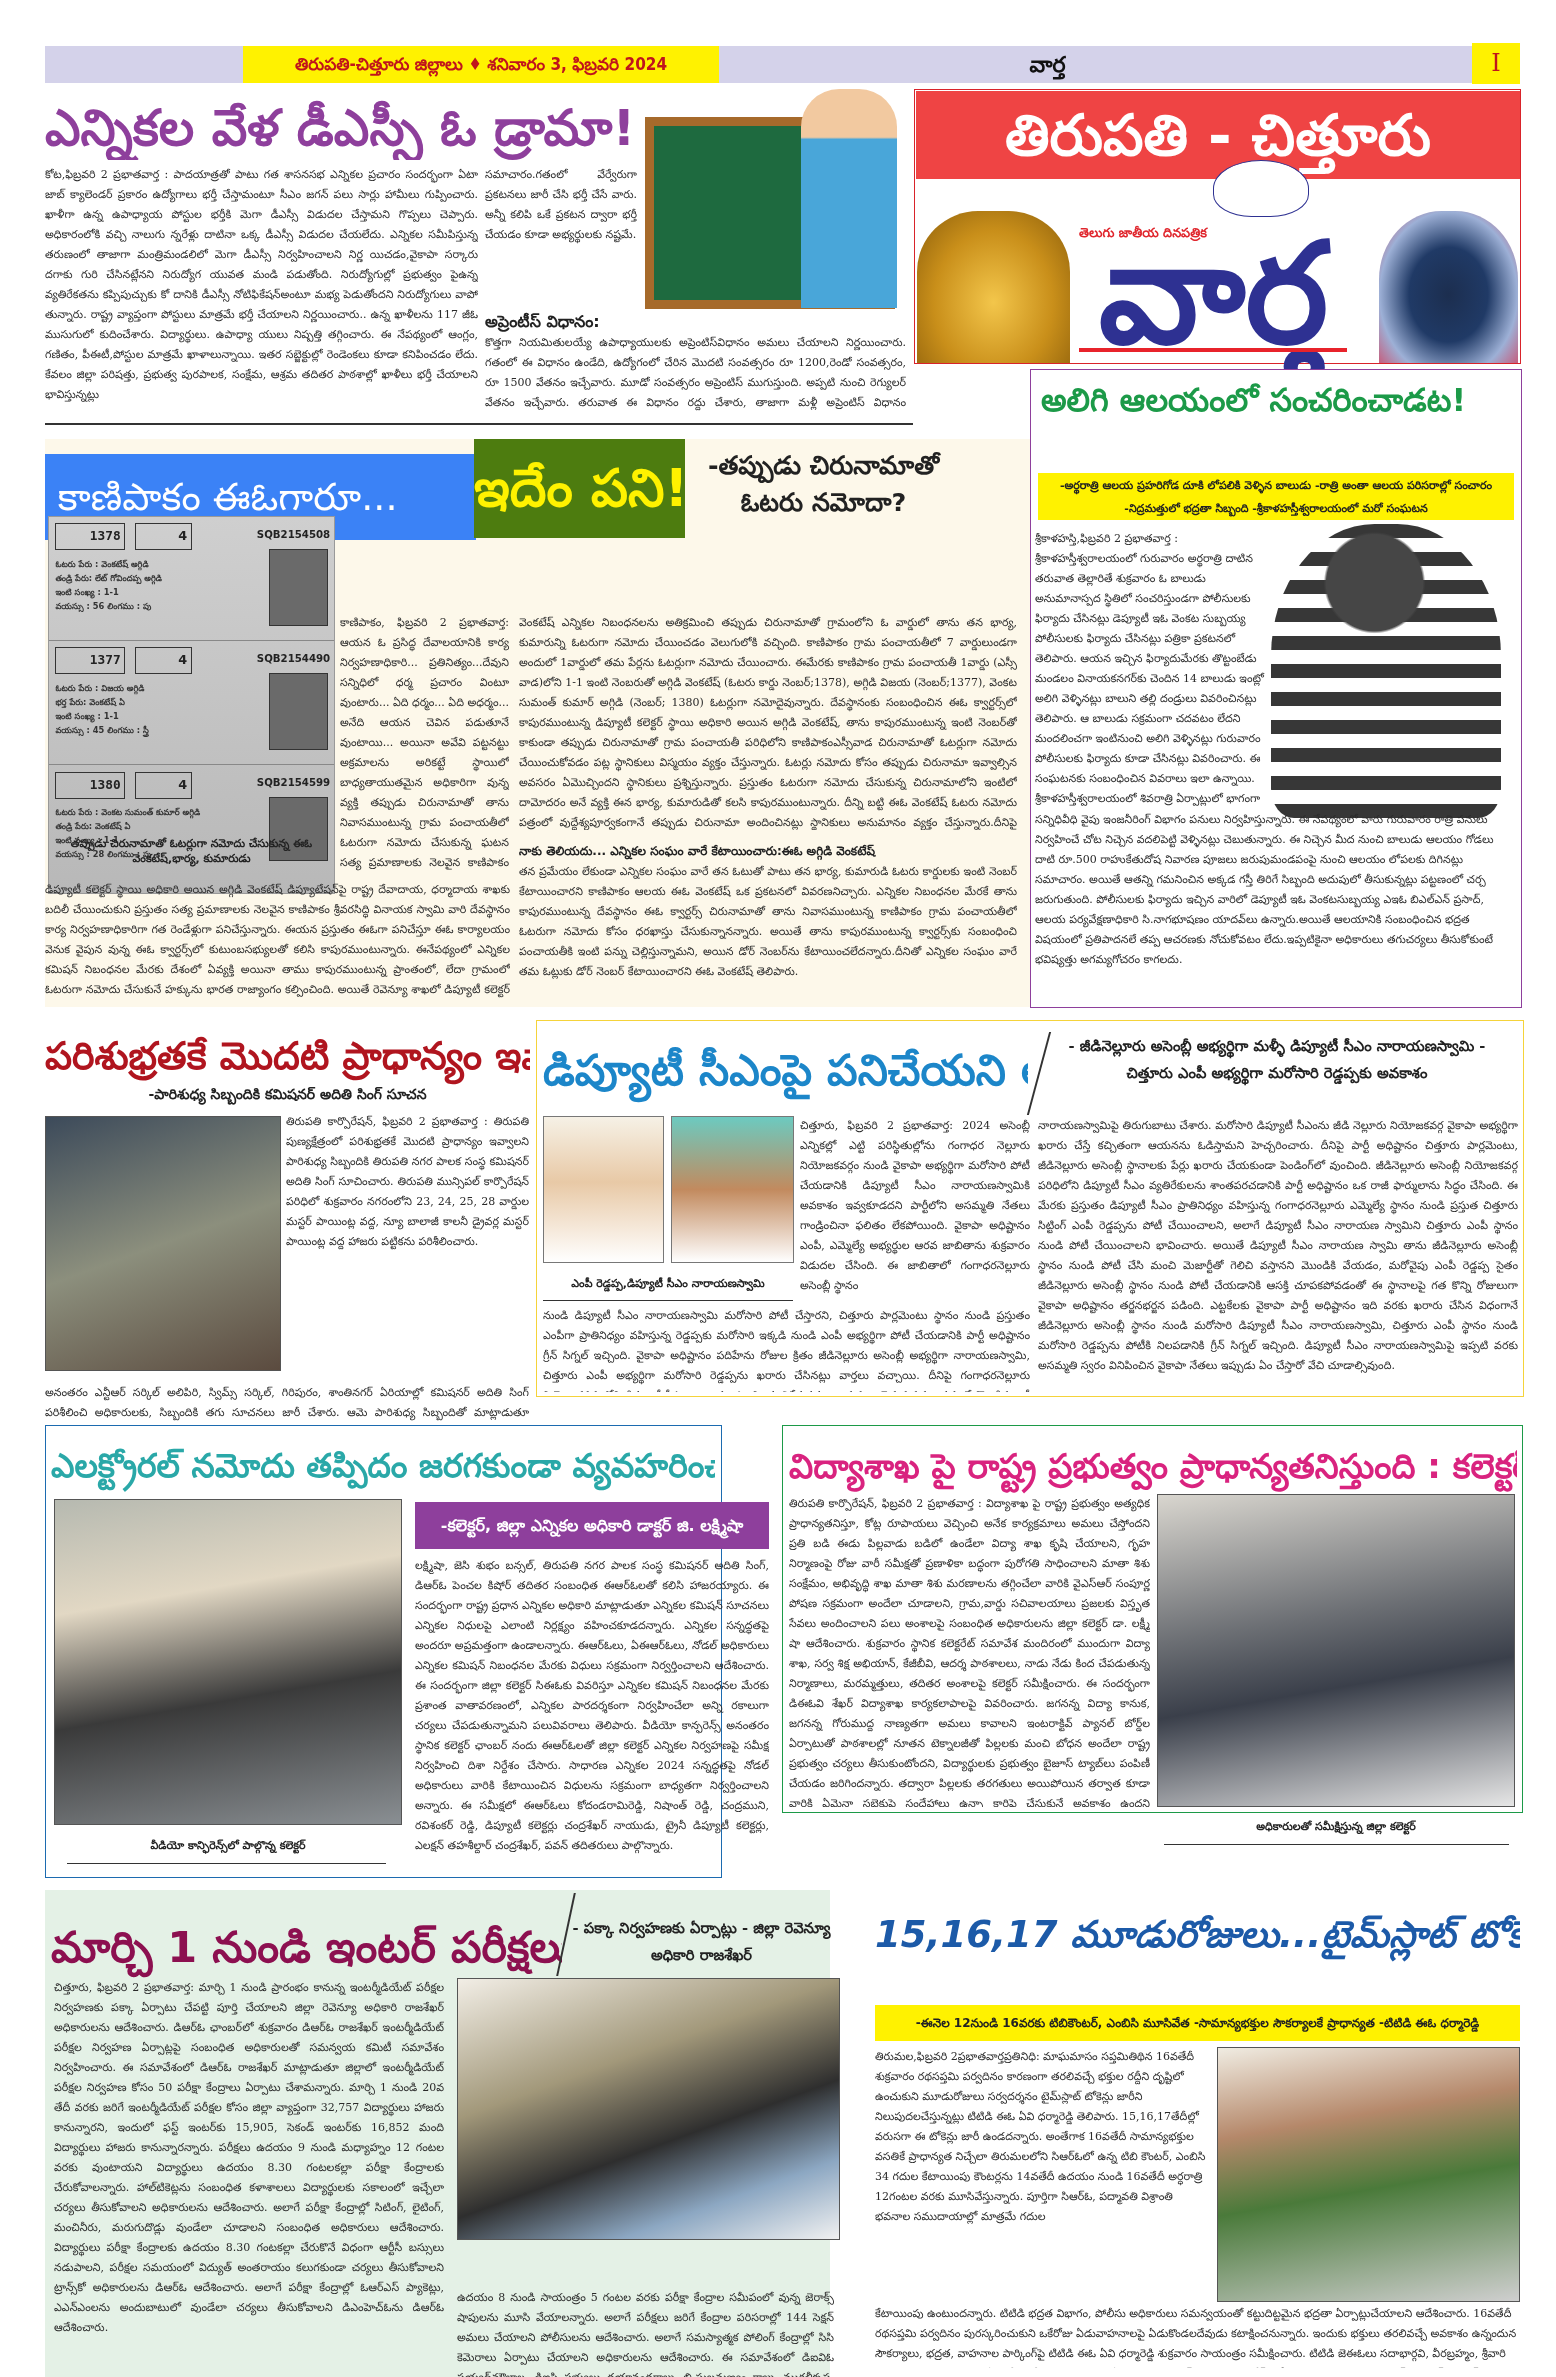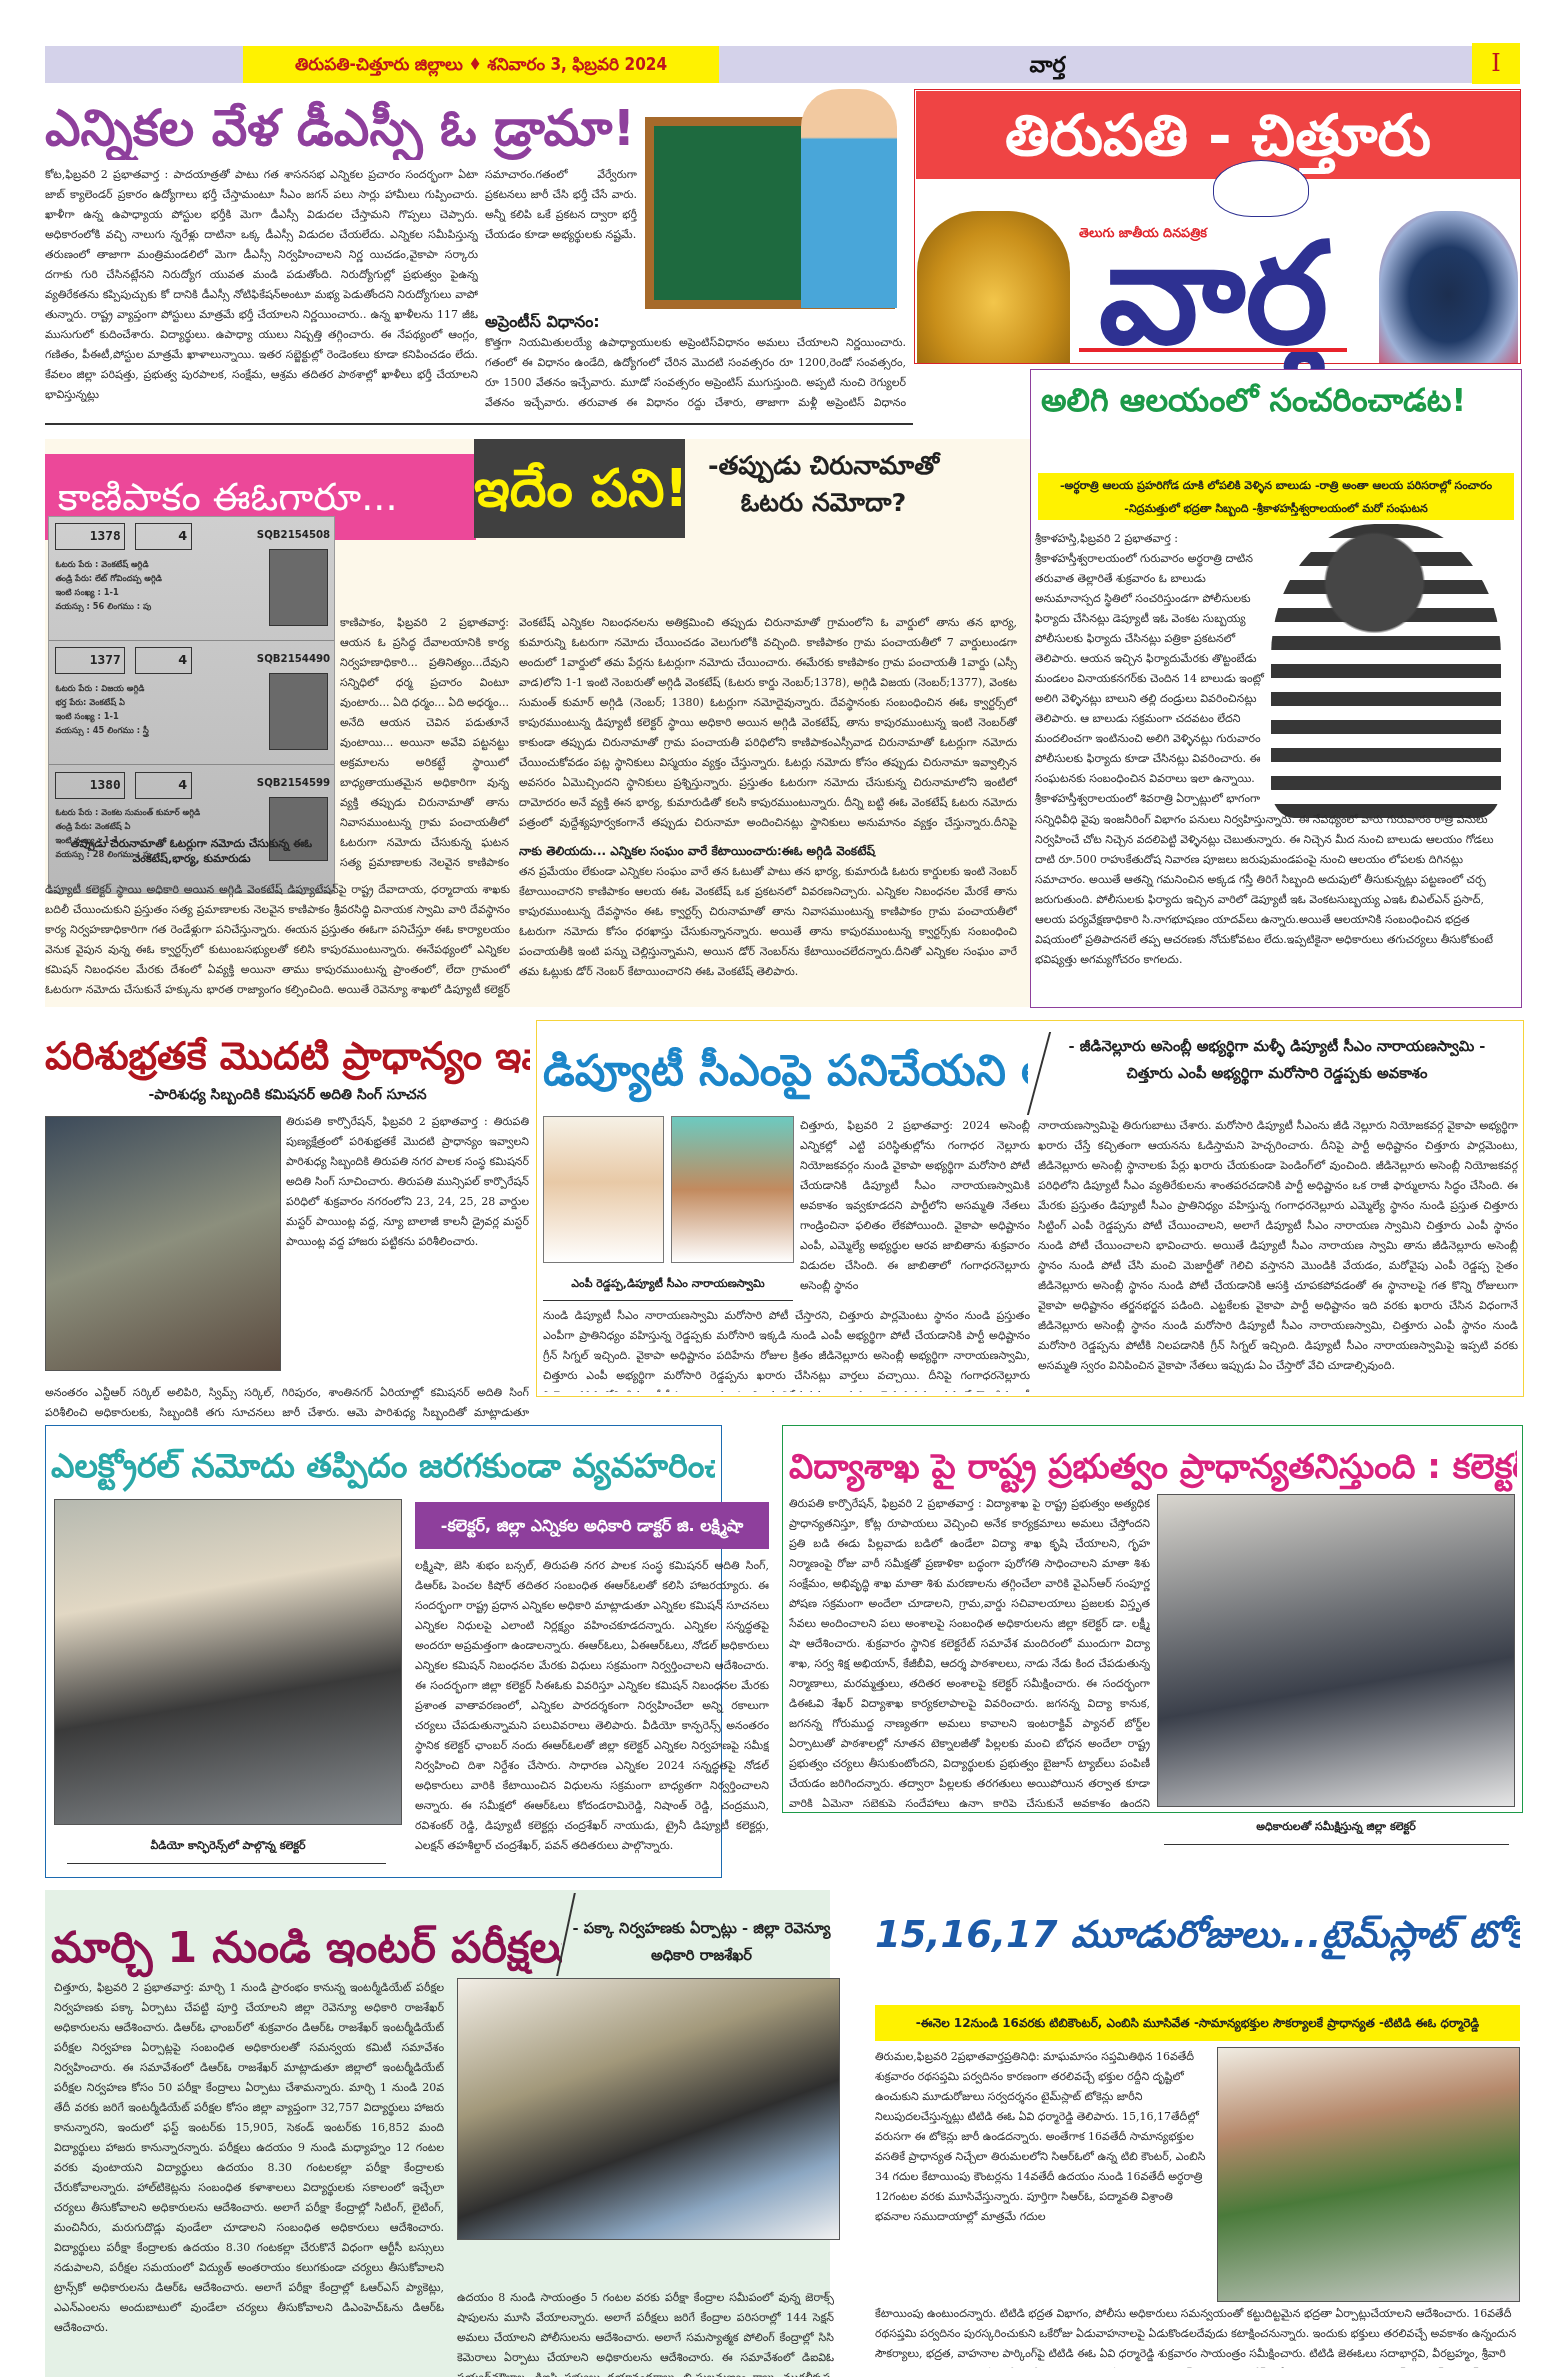--- a/index.html
+++ b/index.html
@@ -32,22 +32,22 @@
   #a1-board { left: 645px; top: 117px; width: 250px; height: 192px; background: #1e6a3f; border: 9px solid #a66a2b; }
   #a1-teacher { left: 801px; top: 89px; width: 96px; height: 219px; background: linear-gradient(180deg, #f2c9a0 0%, #f2c9a0 22%, #49a6d9 23%, #49a6d9 100%); border-radius: 38px 38px 0 0; }
   #a1-col1 { left: 45px; top: 165px; width: 433px; }
   #a1-col2 { left: 485px; top: 165px; width: 152px; }
   #a1-sub { left: 485px; top: 312px; font-weight: bold; font-size: 16px; }
   #a1-col3 { left: 485px; top: 333px; width: 421px; }
   #a1-rule { left: 45px; top: 423px; width: 868px; height: 1.9px; background: #333; }
 
   
   #a2-bg { left: 45px; top: 439px; width: 987px; height: 568px; background: #fdf8ea; }
-  #a2-green { left: 45px; top: 454px; width: 431px; height: 86px; background: #ec4899; color: #fff; font-size: 38px; line-height: 86px; padding-left: 12.8px; font-weight: normal; }
-  #a2-red { left: 474px; top: 439px; width: 211px; height: 99px; background: #404040; color: #fff200; font-size: 52px; line-height: 99px; text-align: center; }
+  #a2-green { left: 45px; top: 454px; width: 431px; height: 86px; background: #3b82f6; color: #fff; font-size: 38px; line-height: 86px; padding-left: 12.8px; font-weight: normal; }
+  #a2-red { left: 474px; top: 439px; width: 211px; height: 99px; background: #4d7c0f; color: #fff200; font-size: 52px; line-height: 99px; text-align: center; }
   #a2-deck { left: 696px; top: 447px; width: 255px; font-size: 25.5px; line-height: 37px; font-weight: bold; color: #222; text-align: center; white-space: normal; }
   #a2-photo { left: 48px; top: 516px; width: 287px; height: 378px; background: linear-gradient(180deg, #cfcfcf 0%, #b8b8b8 100%); border: 0.6px solid #999; }
   .voter { position: absolute; left: 0; width: 100%; height: 33%; border-bottom: 1.3px solid #888; }
   .voter .num { position: absolute; left: 6.4px; top: 6.4px; width: 70px; height: 27px; border: 1.3px solid #333; font-size: 12.8px; font-weight: bold; line-height: 24px; text-align: right; padding-right: 3.8px; font-family: "DejaVu Sans Mono", monospace; }
   .voter .num2 { position: absolute; left: 86px; top: 6.4px; width: 57px; height: 27px; border: 1.3px solid #333; font-size: 12.8px; font-weight: bold; line-height: 24px; text-align: right; padding-right: 3.8px; }
   .voter .code { position: absolute; right: 3.8px; top: 11.5px; font-size: 10.2px; font-weight: bold; }
   .voter .face { position: absolute; right: 6.4px; top: 32px; width: 59px; height: 77px; background: #6a6a6a; border: 1.3px solid #333; }
   .voter .lines { position: absolute; left: 6.4px; top: 40px; font-size: 8.3px; line-height: 14px; font-weight: bold; color: #333; }
   #a2-caption { left: 48px; top: 837px; width: 287px; }
   #a2-col1 { left: 340px; top: 613px; width: 169px; }

